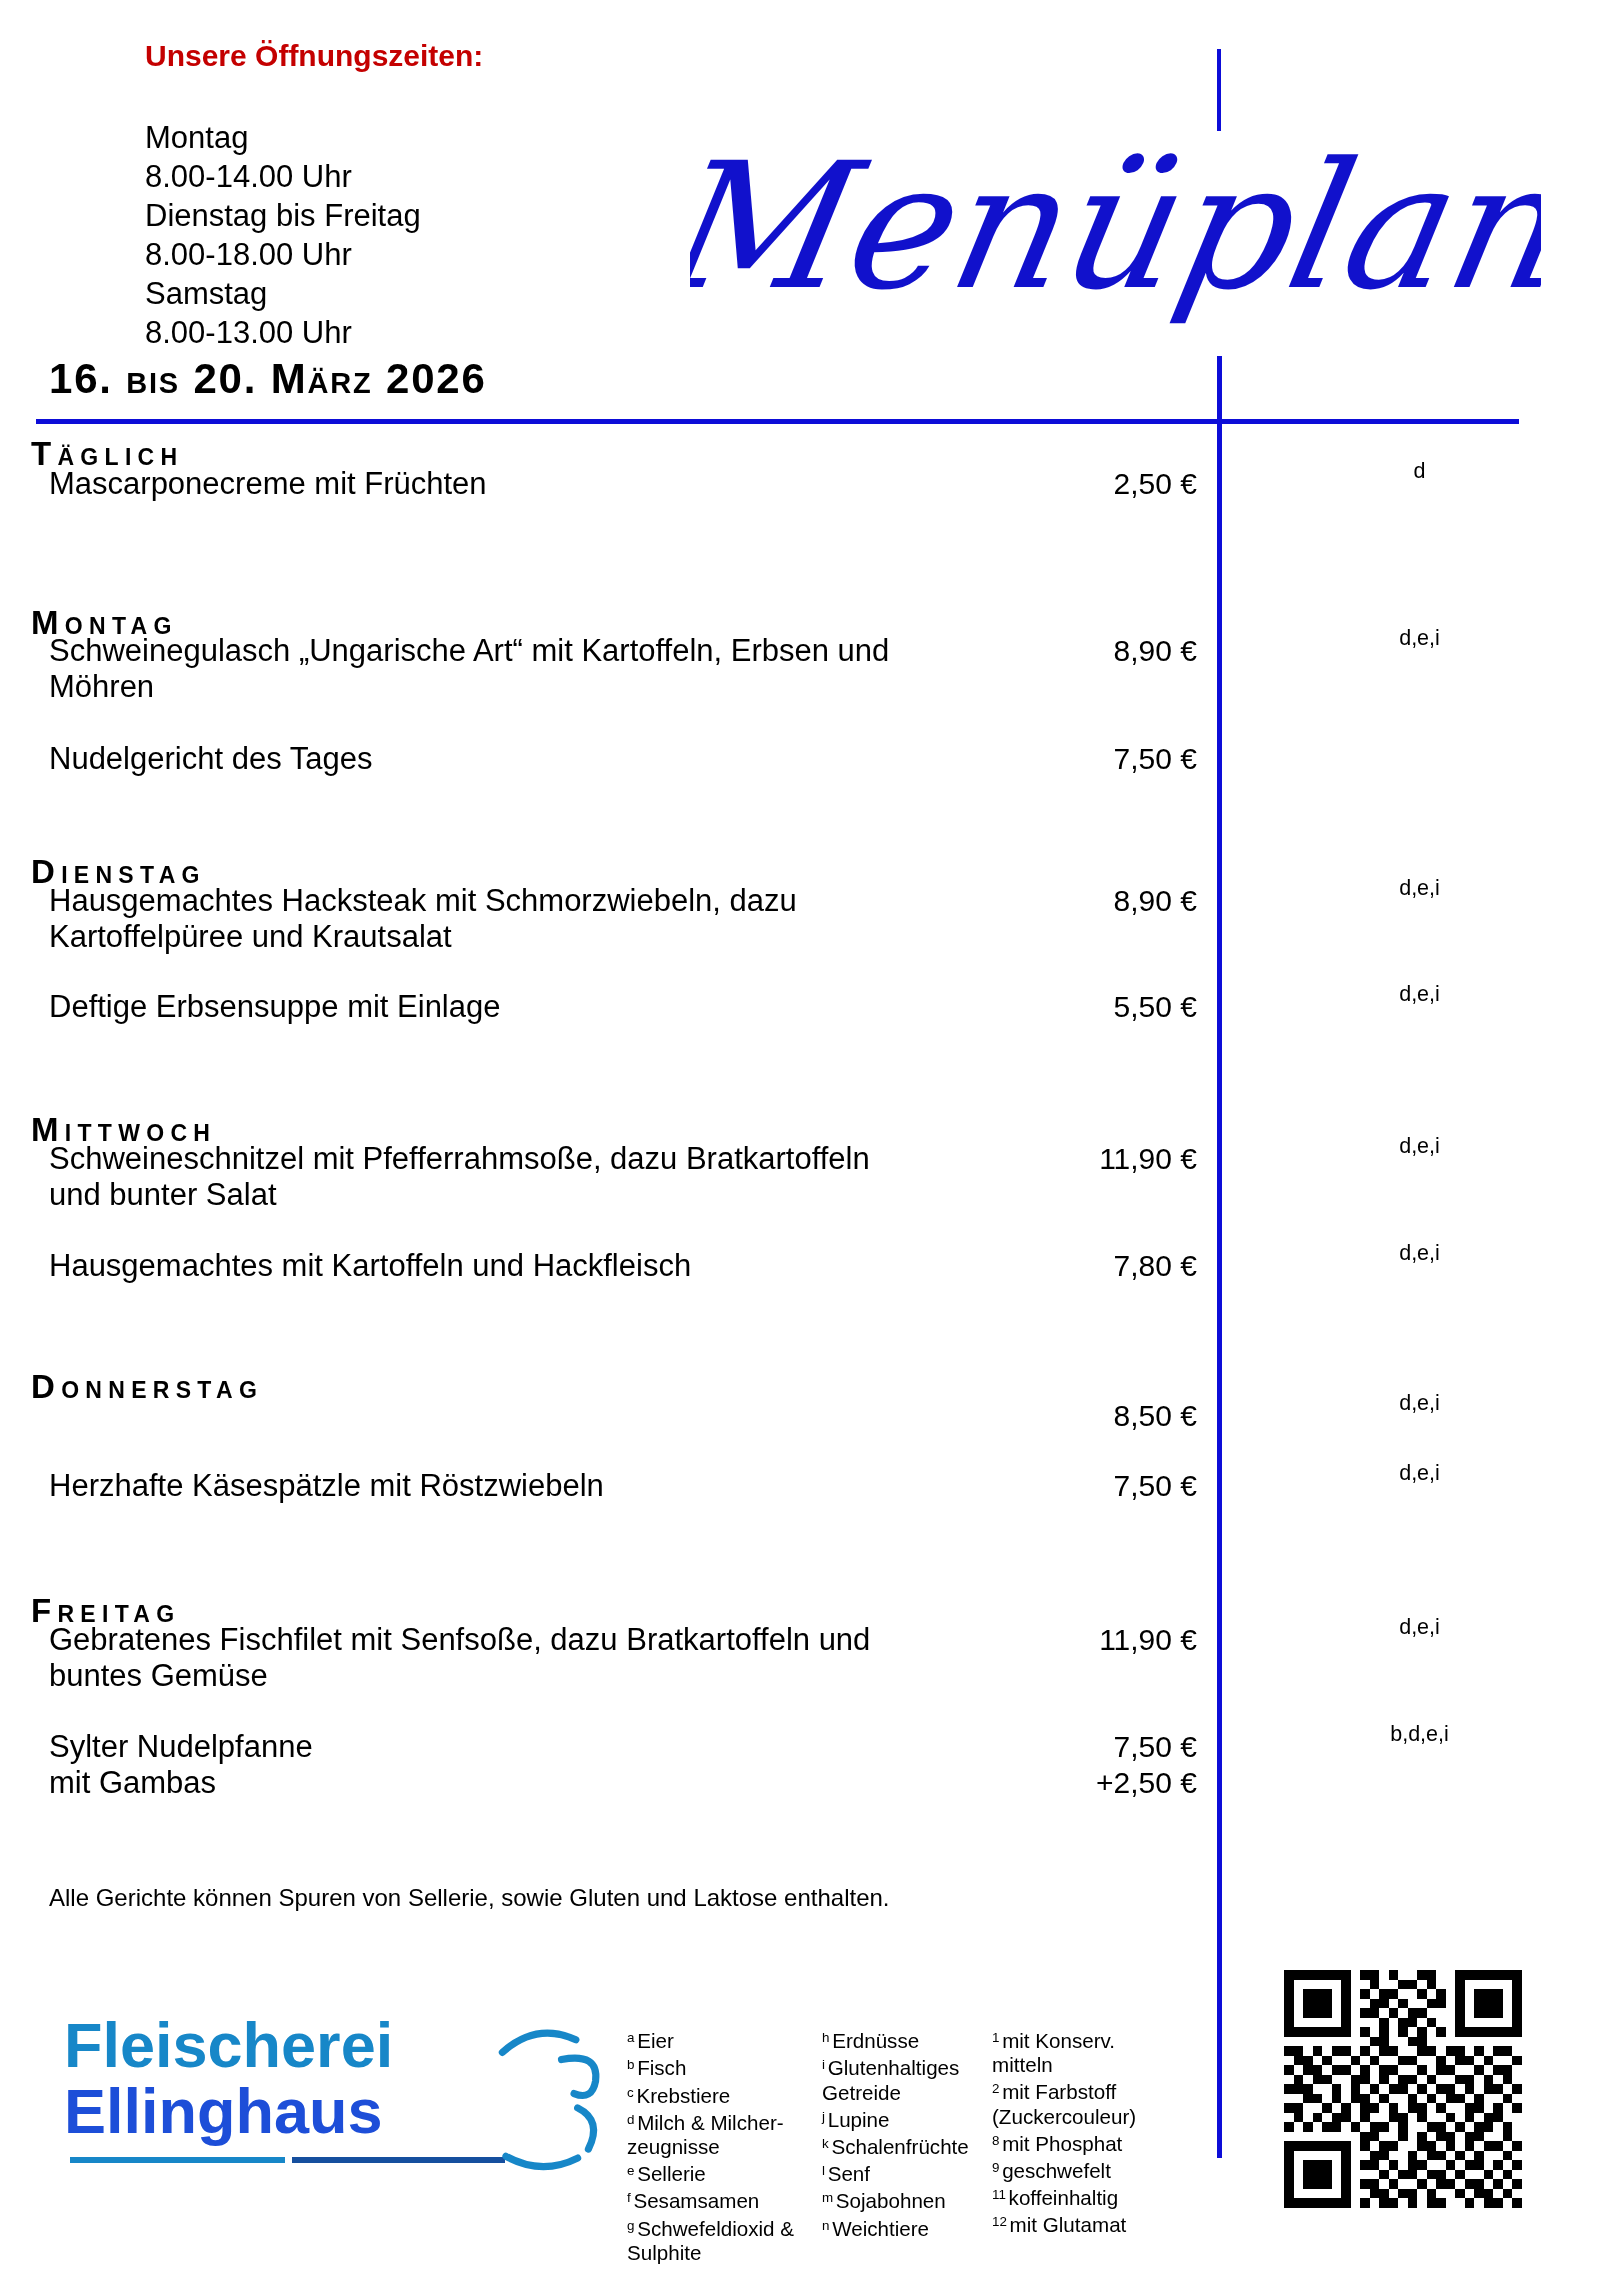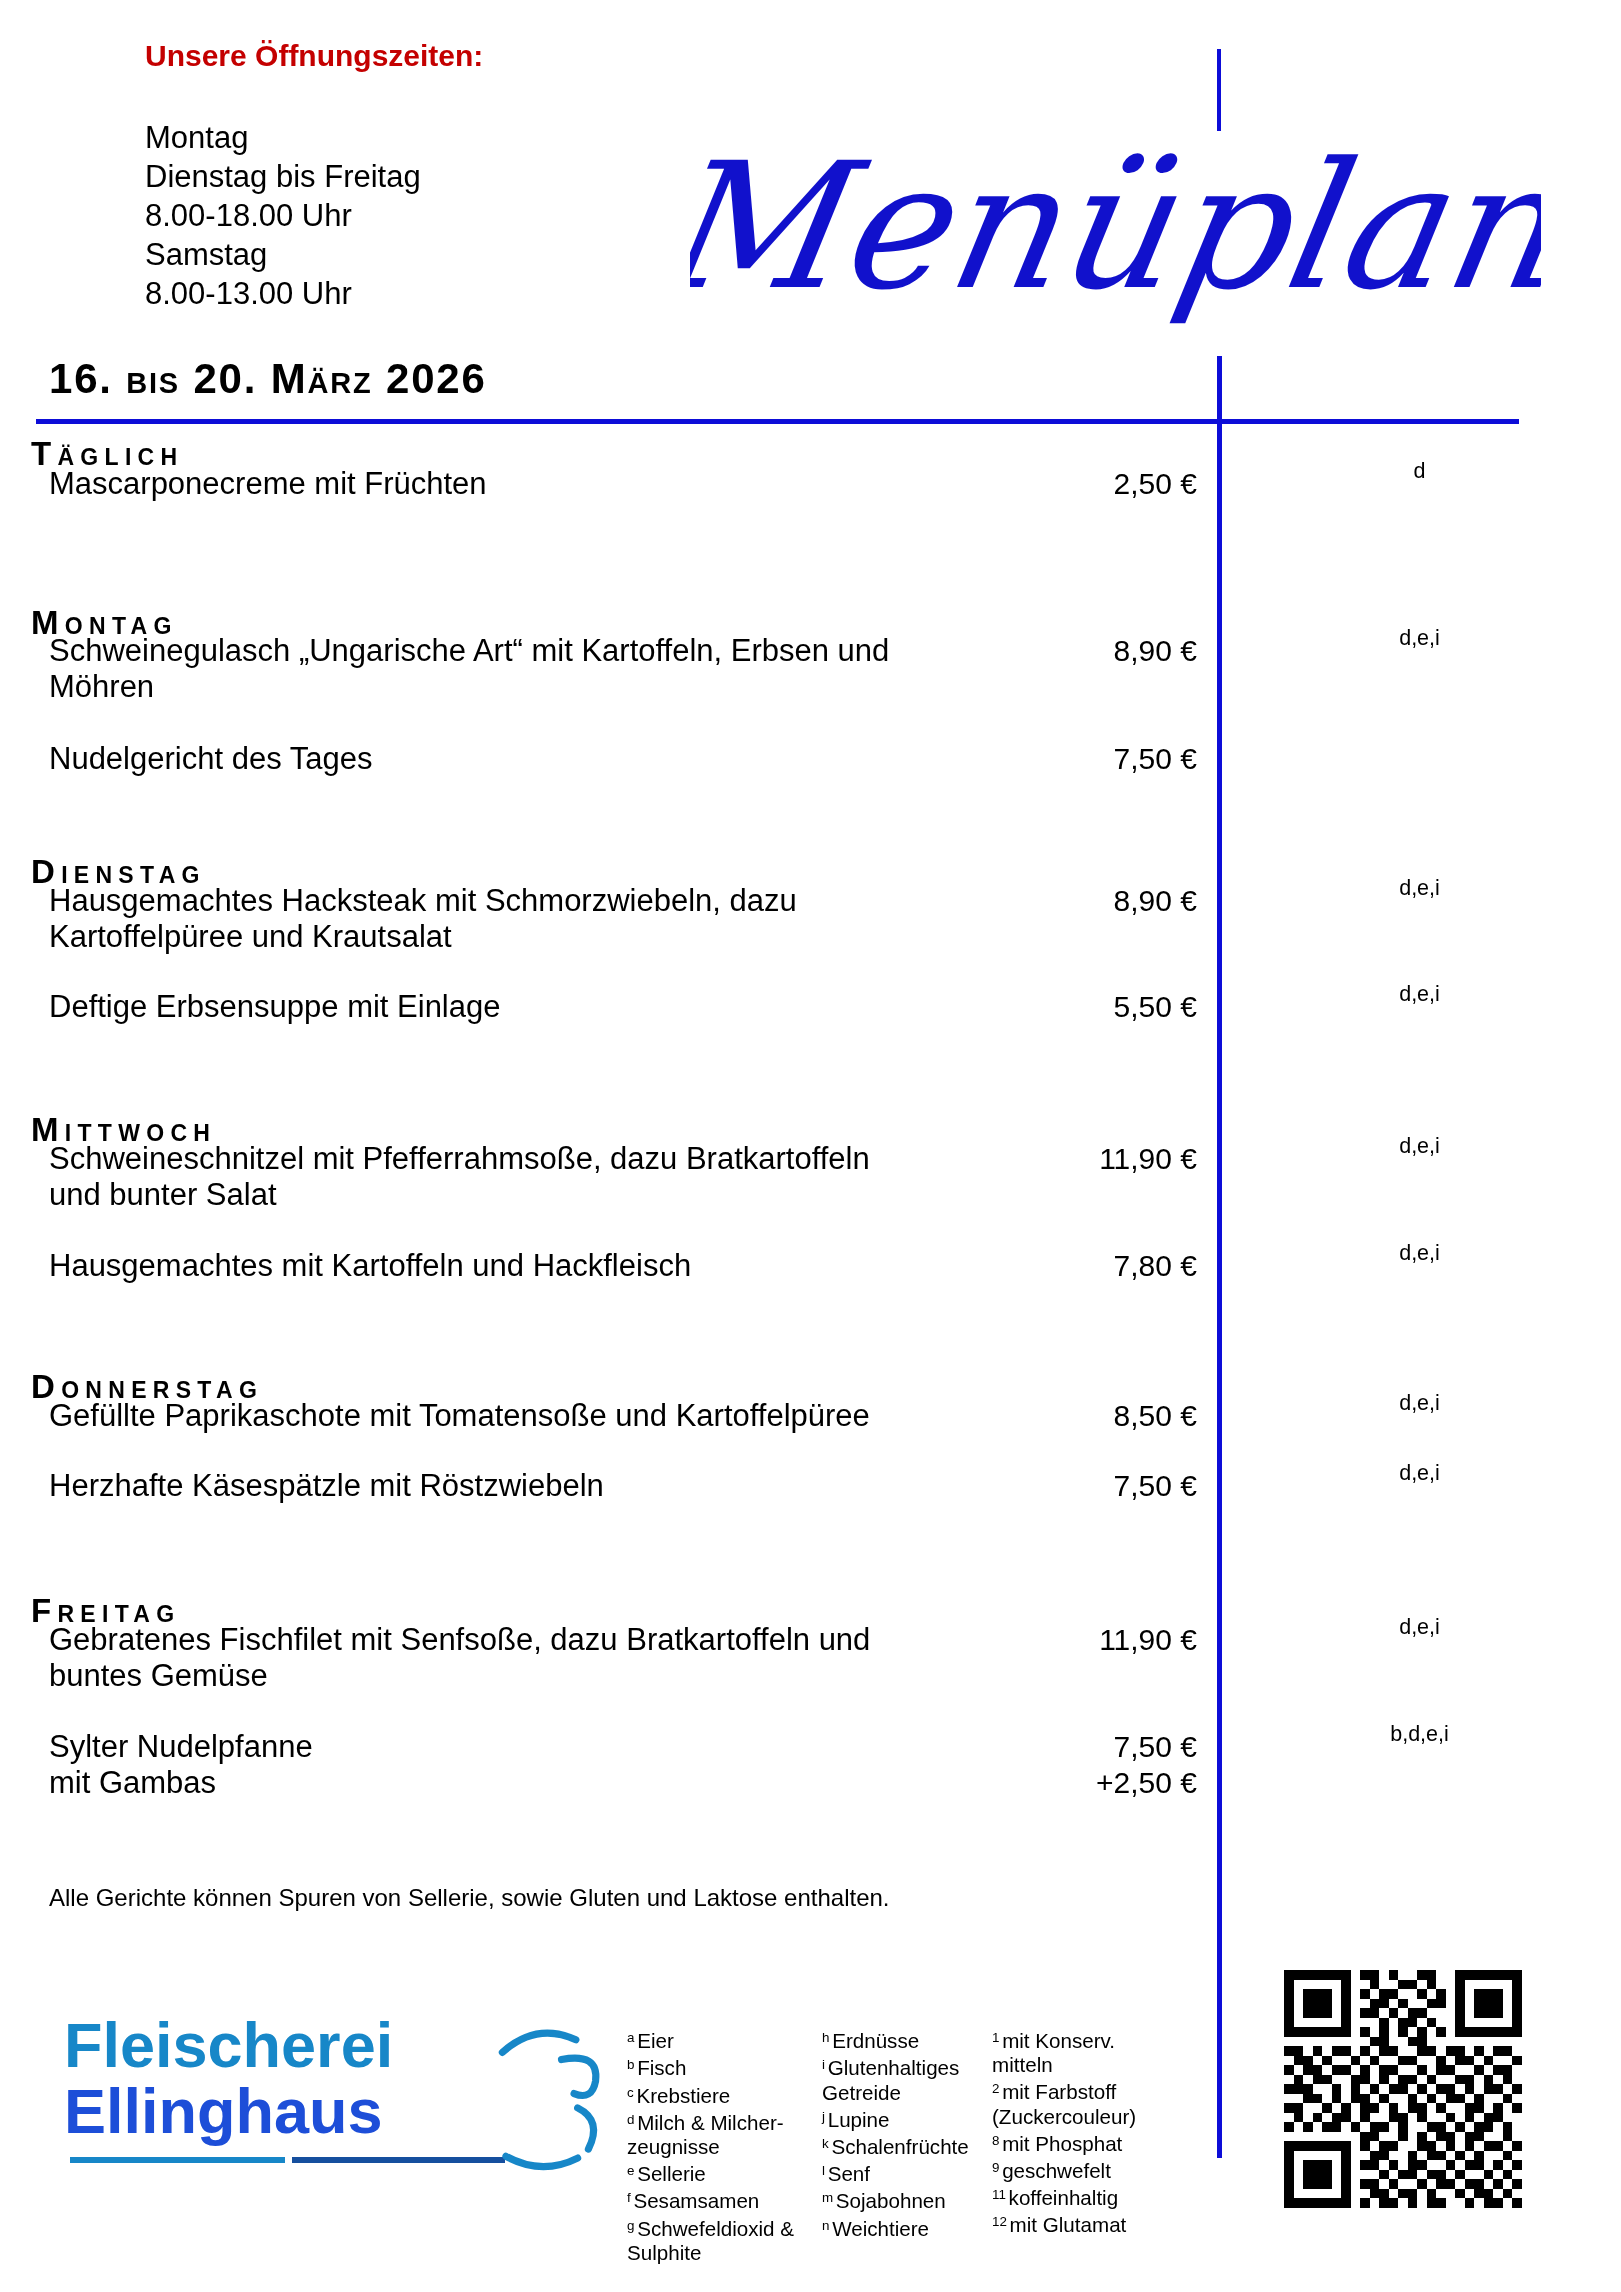--- a/index.html
+++ b/index.html
@@ -54,20 +54,21 @@
         grid-template-columns:repeat(25,1fr); grid-template-rows:repeat(25,1fr); }
   #qr .m { background:#fff; }
   #qr .m.on { background:#000; }
 </style>
 </head>
 <body>
 
 <div class="abs hours-block">
   <div class="hours-title">Unsere Öffnungszeiten:</div>
   <div class="hours-line">Montag</div>
+  <div class="hours-line">8.00-14.00 Uhr</div>
   <div class="hours-line">Dienstag bis Freitag</div>
   <div class="hours-line">8.00-18.00 Uhr</div>
   <div class="hours-line">Samstag</div>
   <div class="hours-line">8.00-13.00 Uhr</div>
 </div>
 
 <svg class="abs script-title-svg" viewBox="0 0 950 330">
   <text x="520" y="250" text-anchor="middle" font-family="DejaVu Serif, serif" font-style="italic" font-size="195" fill="#1111cc" transform="skewX(-12)">Menüplan</text>
 </svg>
 
@@ -117,21 +118,20 @@
 </div>
 <div class="abs allergens" style="top:1134px">d,e,i</div>
 <div class="abs row" style="top:1248px">
   <div class="item-name">Hausgemachtes mit Kartoffeln und Hackfleisch</div>
   <div class="item-price">7,80 €</div>
 </div>
 <div class="abs allergens" style="top:1241px">d,e,i</div>
 
 <div class="abs heading-day" style="top:1368px">Donnerstag</div>
 <div class="abs row" style="top:1398px">
-  <div class="item-name">Gefüllte Paprikaschote mit Tomatensoße und Kartoffelpüree</div>
   <div class="item-price">8,50 €</div>
 </div>
 <div class="abs allergens" style="top:1391px">d,e,i</div>
 <div class="abs row" style="top:1468px">
   <div class="item-name">Herzhafte Käsespätzle mit Röstzwiebeln</div>
   <div class="item-price">7,50 €</div>
 </div>
 <div class="abs allergens" style="top:1461px">d,e,i</div>
 
 <div class="abs heading-day" style="top:1592px">Freitag</div>

